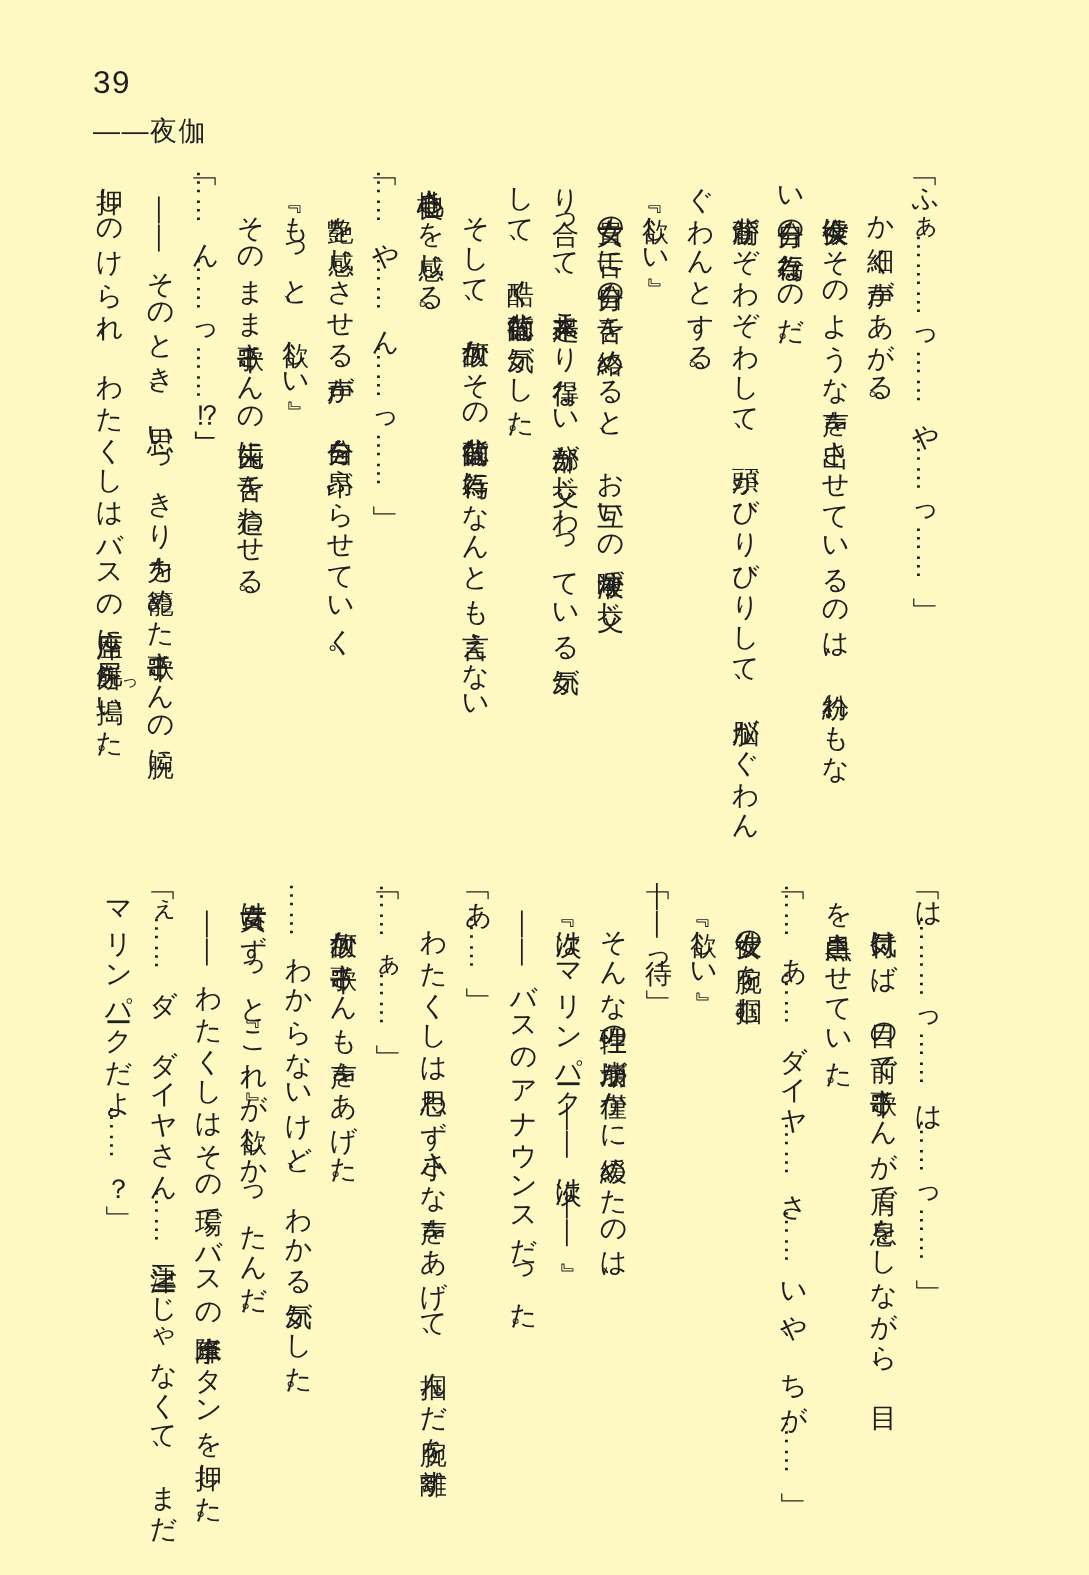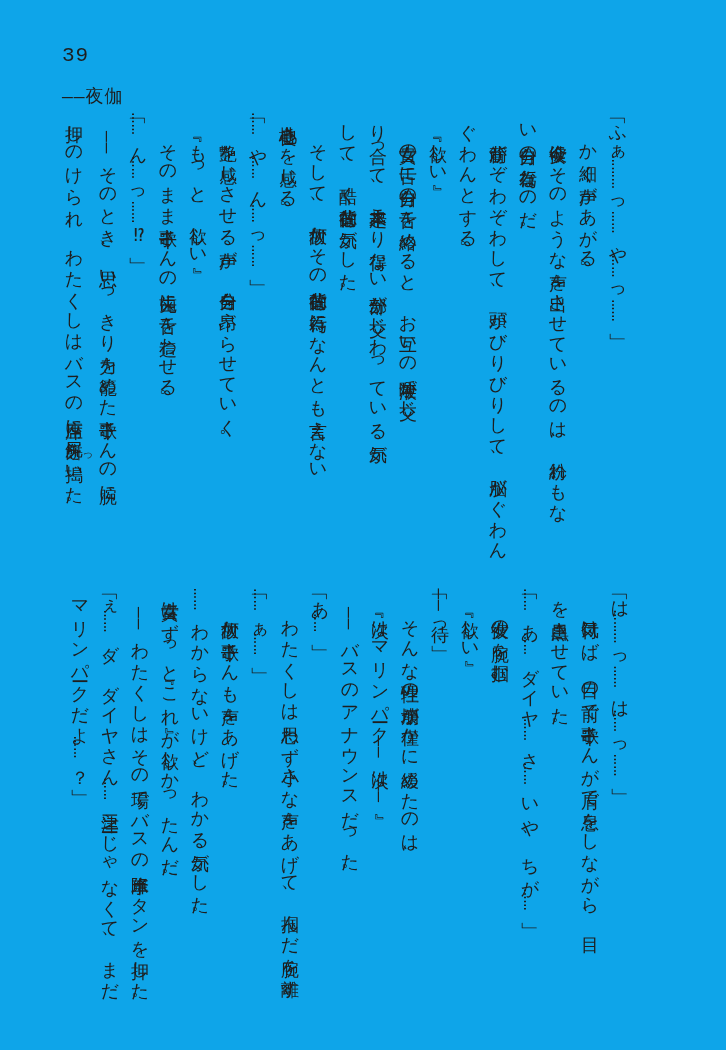--- a/index.html
+++ b/index.html
@@ -3,34 +3,34 @@
 <meta charset="utf-8">
 <style>
   html,body{
     margin:0;padding:0;
     width:726px;height:1050px;
     background:#f6f6f4;
     overflow:hidden;
   }
   .page{
     position:absolute;inset:0;
-    background:#0ea5e9;
-    font-family:Liberation Mono, monospace;
+    background:#fef9c3;
+    font-family:Liberation Sans, sans-serif;
     color:#1e1e1e;
   }
   .header{
     position:absolute;left:62px;top:44px;
   }
   .page-number{
     font-size:21px;
     letter-spacing:1px;
   }
   .chapter{
     font-size:18px;
-    margin-top:17px;
+    margin-top:7px;
     letter-spacing:1px;
   }
   .text-block{
     position:absolute;
     writing-mode:vertical-rl;
     text-orientation:mixed;
   }
   .text-block p{
     margin:0;padding:0;
     font-size:18px;

